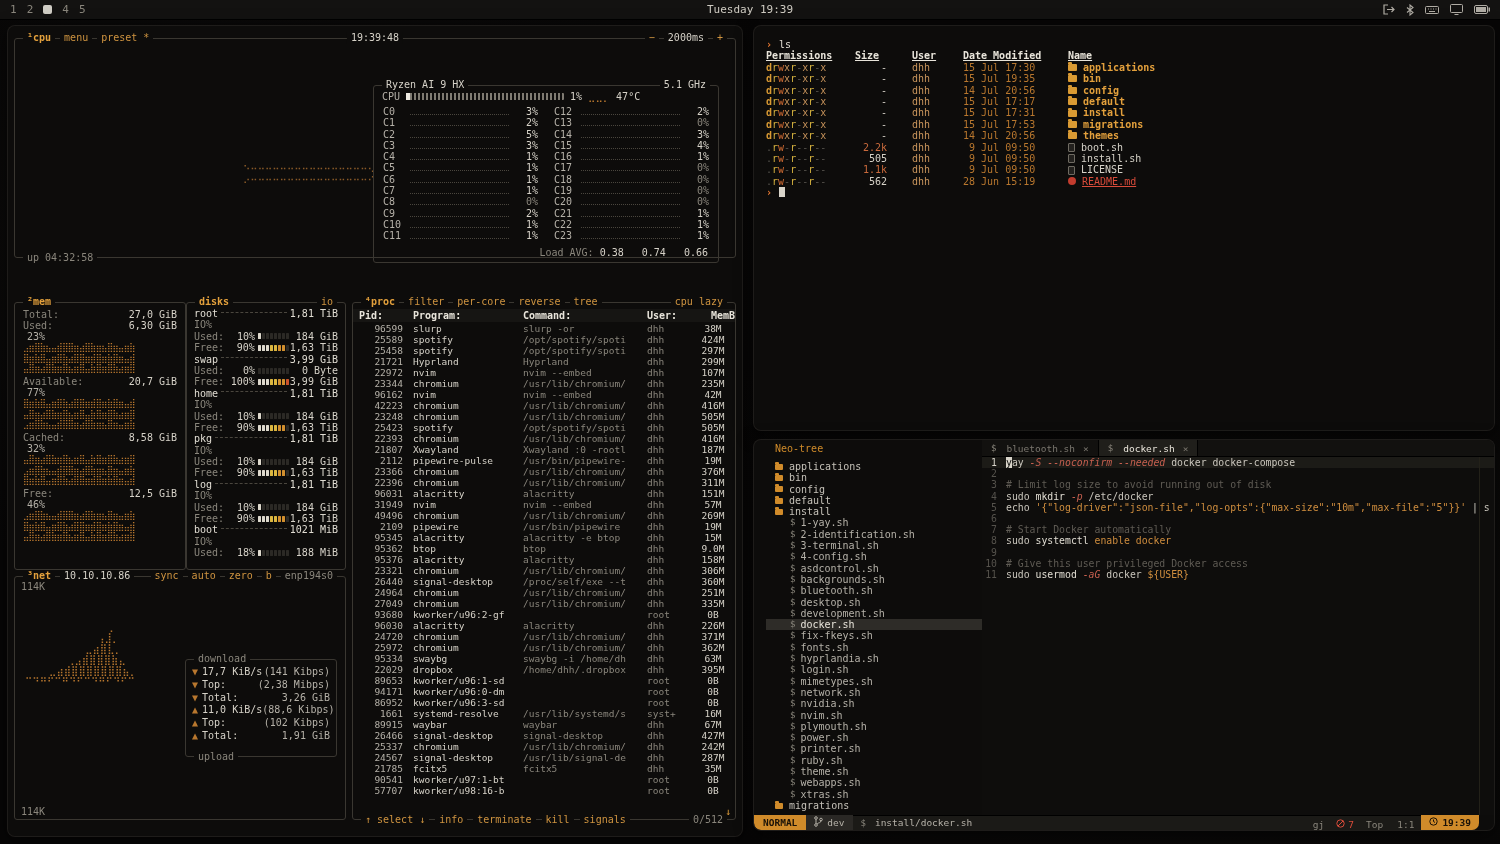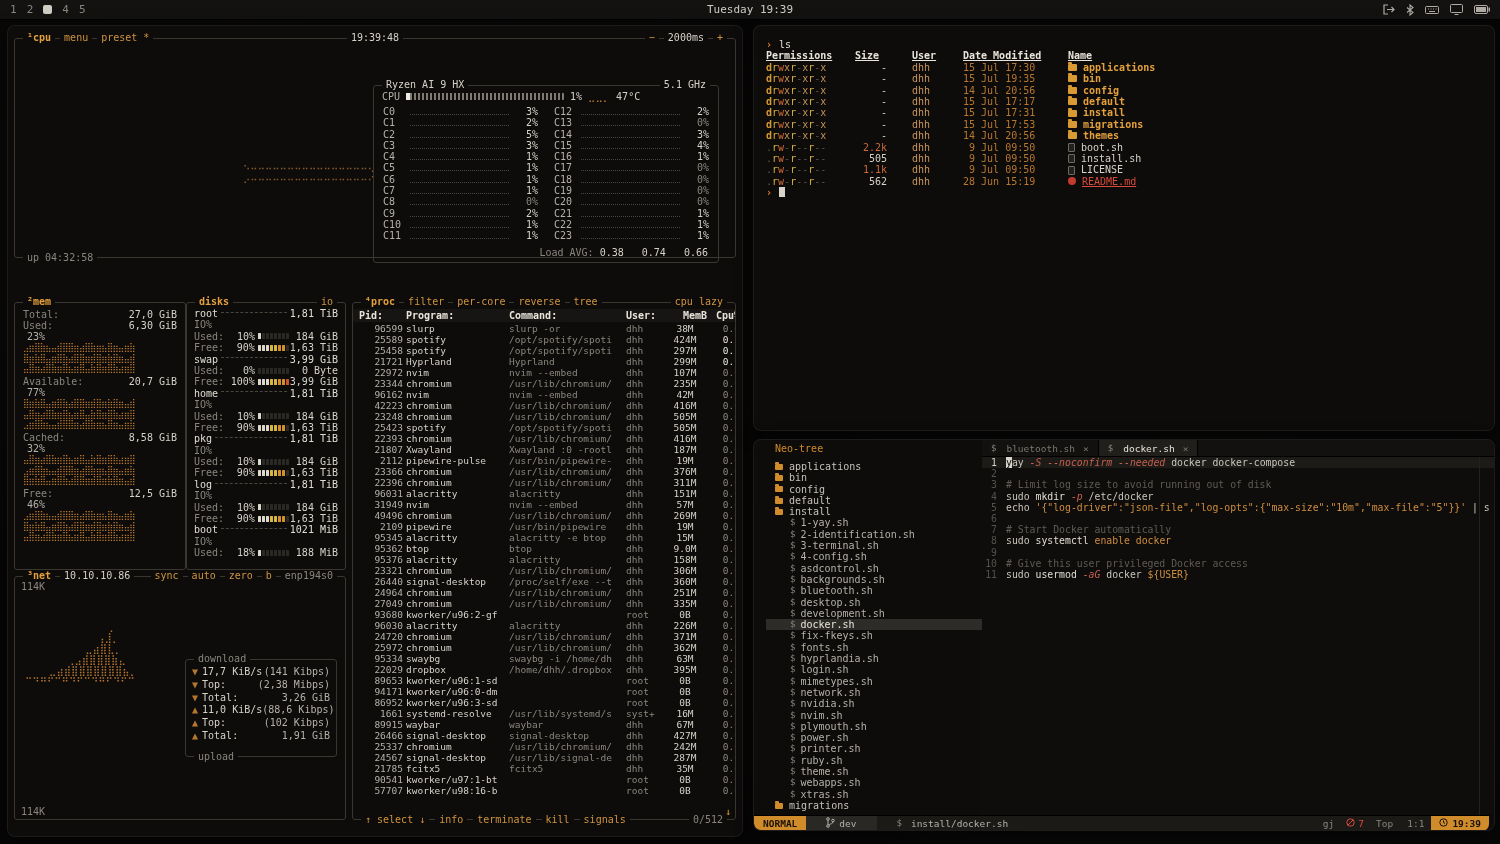--- a/index.html
+++ b/index.html
@@ -72,21 +72,21 @@
   
   #net-scale-top{position:absolute;left:6px;top:4px;color:#8a867c}
   #net-scale-bot{position:absolute;left:6px;bottom:2px;color:#8a867c}
   #net-graph{position:absolute;left:10px;top:44px;color:#b8772e;font-size:10px;line-height:11px;white-space:pre}
   #net-sub{position:absolute;right:8px;top:82px;width:152px;height:98px;border:1px solid #3a3731;border-radius:3px;padding:6px 6px 0 6px}
   .nrow{display:flex;height:12.8px;line-height:12.8px;white-space:nowrap}
   .narr{color:#b8772e;margin-right:4px}
   .nmain{color:#d6d2c8}
   .nparen{margin-left:auto;color:#b5b1a8}
   
-  #proc-head,.prow{display:grid;grid-template-columns:44px 100px 114px 34px 44px 30px;column-gap:3px;padding:0 6px;white-space:nowrap;overflow:hidden}
+  #proc-head,.prow{display:grid;grid-template-columns:44px 100px 114px 34px 44px 30px;column-gap:10px;padding:0 6px;white-space:nowrap;overflow:hidden}
   #proc-head{margin-top:6px;color:#e8e4da;font-weight:bold;height:13px;line-height:13px;background:#161513}
   #proc-rows{margin-top:1px}
   .prow{height:11px;line-height:11px;font-size:9.5px}
   .c-pid{text-align:right;color:#b5b1a8}
   .c-prog{color:#d6d2c8}
   .c-cmd{color:#8a867c}
   .c-user{color:#8a867c}
   .c-mem{text-align:center;color:#d6d2c8}
   .c-cpu{text-align:right;color:#8a867c}
   .c-cpu.hot{color:#e8e4da}
@@ -138,23 +138,23 @@
   .gut{width:24px;text-align:right;padding-right:9px;color:#55524c;flex:none}
   .eline.cur .gut{color:#d6d2c8}
   .seg-p{color:#c9c5bc}
   .seg-flag{color:#c65f4f;font-style:italic}
   .seg-cm{color:#5f5b54;}
   .seg-str{color:#cf8d3e}
   .seg-em{color:#cf8d3e;}
   .seg-kw{color:#e0dcd2}
   .seg-var{color:#cf8d3e}
   .seg-cursor{background:#d8d4ca;color:#0c0b0a}
-  #statusline{position:absolute;left:0;right:5px;bottom:0;height:15px;background:#1b1a17;display:flex;align-items:center;font-size:9.5px;border-top:1px solid #000;border-radius:0 0 7px 7px}
+  #statusline{position:absolute;left:0;right:15px;bottom:0;height:15px;background:#1b1a17;display:flex;align-items:flex-end;font-size:9.5px;border-top:1px solid #000;border-radius:0 0 7px 7px}
   .sl-mode{background:#d08b2a;color:#1a1208;font-weight:bold;padding:0 9px;height:15px;line-height:15px;border-radius:0 0 0 7px}
-  .sl-seg{display:flex;align-items:center;gap:4px;padding:0 20px;color:#b5b1a8;height:15px}
+  .sl-seg{display:flex;align-items:center;gap:4px;padding:0 8px;color:#b5b1a8;height:15px}
   .sl-branchseg{background:#2a2825}
   .sl-flex{flex:1}
   .sl-dim{color:#8a867c;padding:0 7px}
   .sl-diag{display:flex;align-items:center;gap:3px;color:#d84b3a;padding:0 5px}
   .sl-time{background:#d08b2a;color:#1a1208;font-weight:bold;display:flex;align-items:center;gap:4px;padding:0 8px;height:15px;line-height:15px;border-radius:0 0 7px 0}
 </style>
 </head>
 <body>
 
 <div id="topbar">

